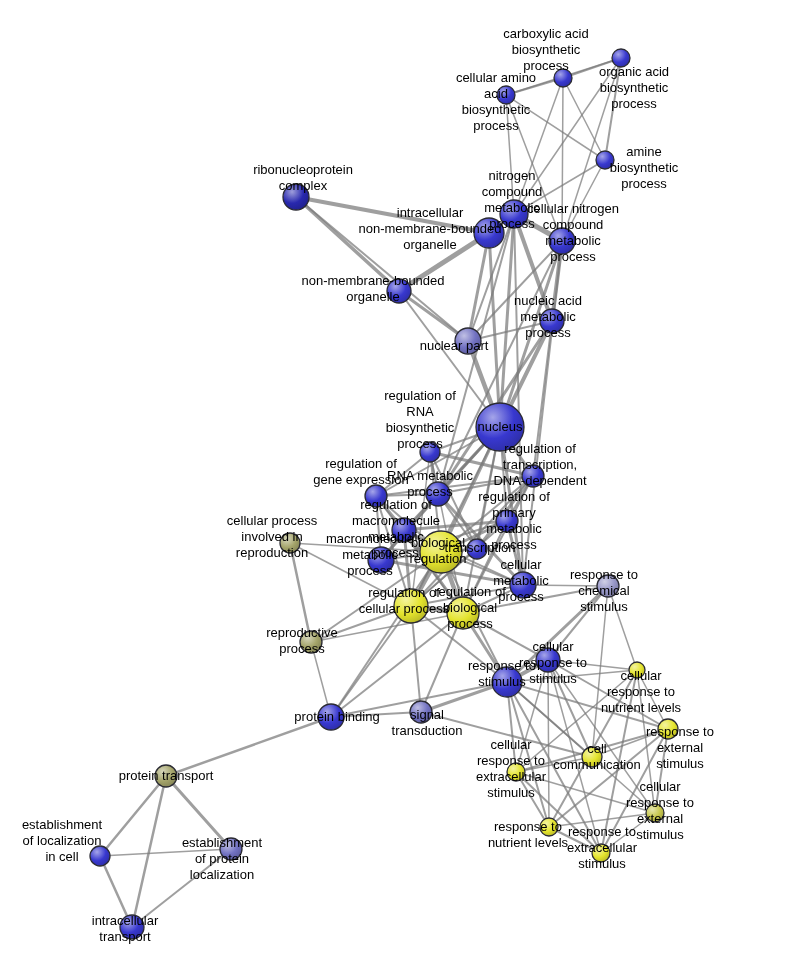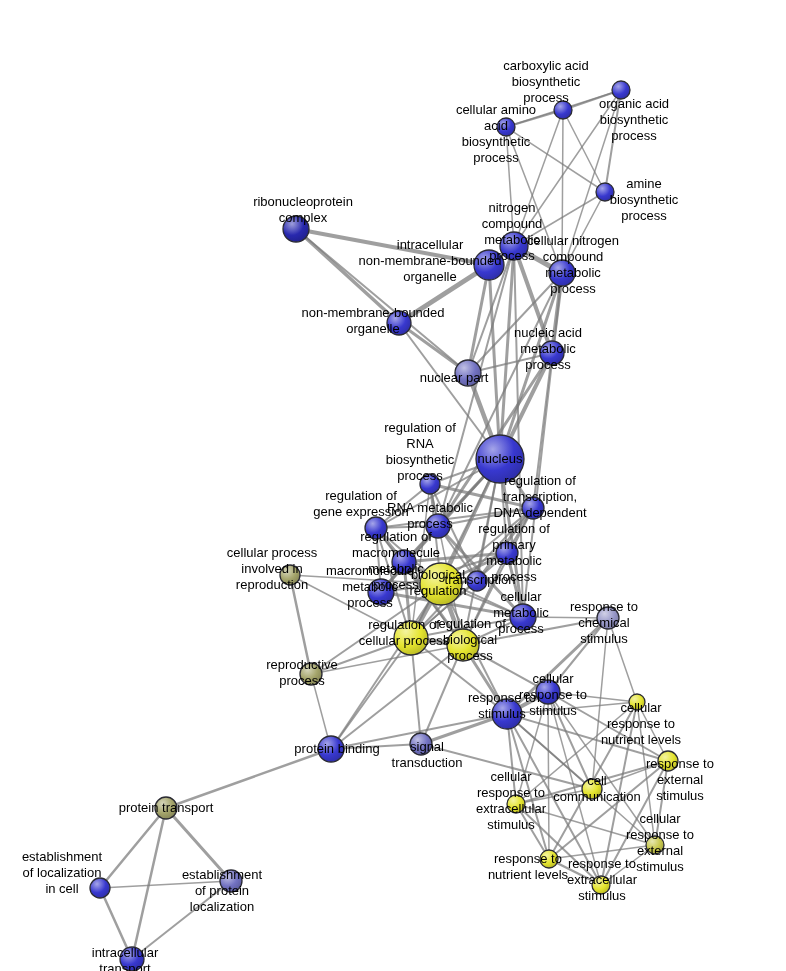--- a/index.html
+++ b/index.html
@@ -1,17 +1,17 @@
 <!DOCTYPE html>
 <html><head>
 <meta charset="utf-8">
 <style>
   html,body{margin:0;padding:0;background:#ffffff;}
   body{width:786px;height:971px;font-family:"Liberation Sans",sans-serif;position:relative;overflow:hidden;}
-  #graph-wrap{position:absolute;inset:0;margin-top:32px;}
+  #graph-wrap{position:absolute;inset:0;}
   svg{display:block;}
   text.nlabel{font-family:"Liberation Sans",sans-serif;font-size:13px;fill:#000;text-anchor:middle;}
 </style>
 </head>
 <body>
 
 <div id="graph-wrap">
   <svg id="graph" width="786" height="971" viewBox="0 0 786 971" xmlns="http://www.w3.org/2000/svg">
       <defs>
         <radialGradient id="grad-blue" cx="35%" cy="30%" r="80%">

